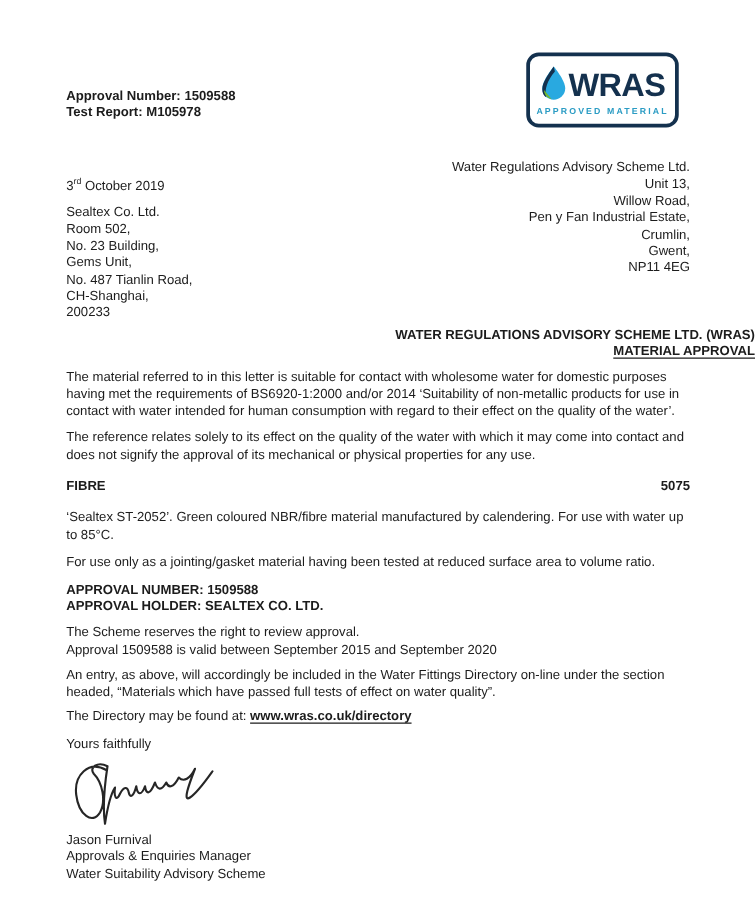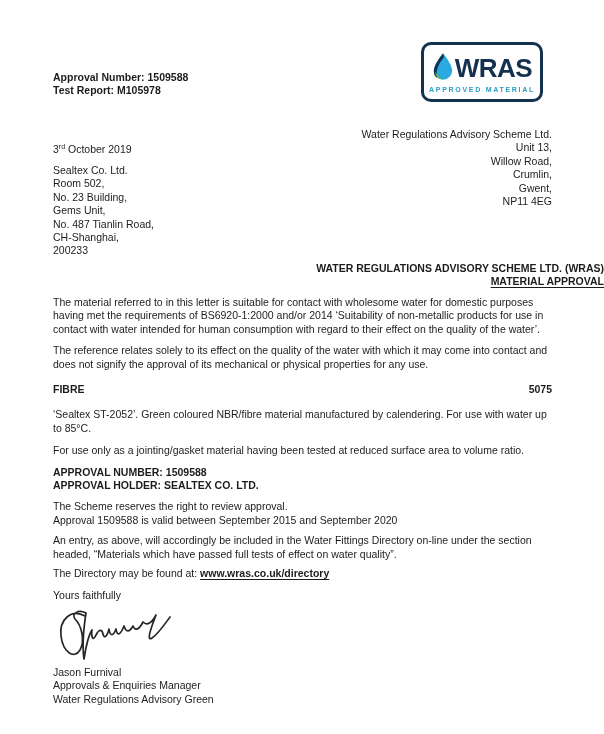--- a/index.html
+++ b/index.html
@@ -71,20 +71,21 @@
       </span>
       <span class="wras-text">WRAS</span>
     </div>
     <div class="tagline">APPROVED MATERIAL</div>
   </div>
 
   <div class="abs sender">
     <div>Water Regulations Advisory Scheme Ltd.</div>
     <div>Unit 13,</div>
     <div>Willow Road,</div>
+    <div>Pen y Fan Industrial Estate,</div>
     <div>Crumlin,</div>
     <div>Gwent,</div>
     <div>NP11 4EG</div>
   </div>
 
   <div class="abs date-line"><span>3</span><sup>rd</sup><span> October 2019</span></div>
 
   <div class="abs recipient">
     <div>Sealtex Co. Ltd.</div>
     <div>Room 502,</div>
@@ -131,17 +132,17 @@
 
     <p class="vale">Yours faithfully</p>
 
     <svg class="sig" width="126" height="62" viewBox="0 0 126 62" aria-hidden="true">
       <path d="M30 12 C16 4 4 16 6 32 C8 48 19 56 25 46 C30 37 27 22 20 15 C16 10 23 5 31 9 C29 22 27 42 29 55 C31 42 33 32 37 26 C36 33 38 38 41 31 C44 25 47 25 48 30 C49 35 52 33 54 25 C55 32 58 33 61 25 C62 32 65 32 69 22 C71 28 74 29 78 22 C80 27 84 26 88 18 C92 22 97 19 101 11 C96 24 91 38 97 34 C103 30 110 20 115 13" fill="none" stroke="#262626" stroke-width="1.7" stroke-linecap="round" stroke-linejoin="round"></path>
     </svg>
 
     <div class="signatory">
       <div>Jason Furnival</div>
       <div>Approvals &amp; Enquiries Manager</div>
-      <div>Water Regulations Advisory Green</div>
+      <div>Water Suitability Advisory Scheme</div>
     </div>
 
   </div>
 </div>
 
 </body></html>

